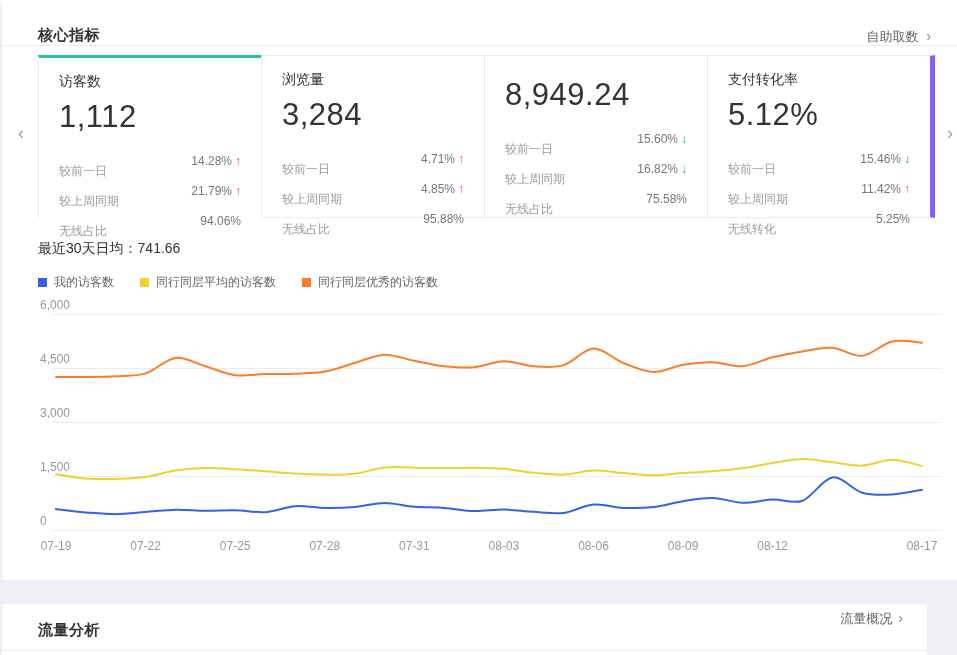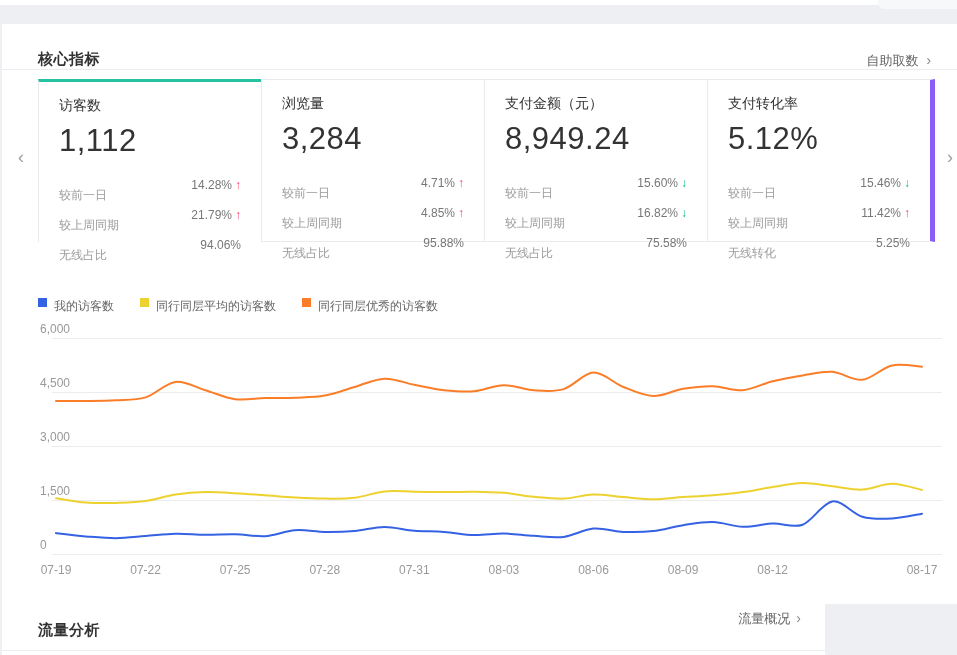--- a/index.html
+++ b/index.html
@@ -1,22 +1,22 @@
 <!DOCTYPE html>
 <html><head>
 <meta charset="utf-8">
 <style>
   html,body{margin:0;padding:0;background:#edeff3;}
   body{font-family:"Liberation Sans","DejaVu Sans",sans-serif;-webkit-font-smoothing:antialiased;}
   .canvas{position:relative;width:957px;height:655px;background:#edeff3;overflow:hidden;}
   .top-strip{position:absolute;left:0;top:0;width:957px;height:5px;background:#fff;}
   .top-thumb{position:absolute;left:878px;top:0;width:118px;height:9px;background:#f7f8fa;border-radius:0 0 6px 6px;}
   .panel{position:absolute;background:#fff;}
-  .panel.main{left:2px;top:24px;width:955px;height:580px;}
-  .panel.foot{left:2px;top:604px;width:823px;height:51px;}
+  .panel.main{left:2px;top:0;width:955px;height:580px;}
+  .panel.foot{left:2px;top:604px;width:925px;height:51px;}
   .sec-title{position:absolute;left:36px;margin:0;font-size:15px;font-weight:700;color:#333;letter-spacing:.5px;}
   .panel.main .sec-title{top:26px;}
   .panel.foot .sec-title{top:17px;}
   .sec-link{position:absolute;right:24px;font-size:13px;color:#666;cursor:pointer;text-decoration:none;}
   .panel.main .sec-link{top:28px;font-family:Liberation Mono, monospace;}
   .panel.foot .sec-link{top:6px;}
   .sec-link .chev{margin-left:6px;color:#888;font-size:14px;}
   .head-divider{position:absolute;left:0;top:45px;width:100%;height:1px;background:#eaecef;}
   .foot-divider{position:absolute;left:0;top:46px;width:100%;height:1px;background:#eaecef;}
   .nav-chev{position:absolute;top:124px;font-size:18px;color:#9aa0a6;cursor:pointer;line-height:18px;}
@@ -29,21 +29,21 @@
   .card-title{font-size:14px;color:#333;margin-top:2px;}
   .card-value{font-size:31px;color:#333;margin:8px 0 16px 0;letter-spacing:.5px;}
   .card-row{display:flex;justify-content:space-between;font-size:12px;line-height:20px;}
   .card-row .lbl{color:#9b9b9b;margin-top:10px;}
   .card-row .val{color:#777;margin-left:28px;}
   .arr{font-weight:bold;margin-left:3px;font-size:12px;}
   .arr.up{color:#f74268;}
   .arr.down{color:#00bf72;}
   .avg{position:absolute;left:36px;top:240px;font-size:14px;color:#333;}
   .legend{position:absolute;left:36px;top:274px;display:flex;align-items:center;}
-  .legend-item{display:flex;margin-right:26px;cursor:pointer;}
+  .legend-item{display:flex;align-items:center;margin-right:26px;cursor:pointer;}
   .legend-swatch{width:9px;height:9px;margin-right:7px;display:inline-block;}
   .legend-label{font-size:12px;color:#666;}
   .chart{position:absolute;left:0;top:298px;width:957px;height:265px;display:block;}
 </style>
 </head>
 <body>
 
 <div class="canvas">
   <div class="top-strip"></div>
   <div class="top-thumb"></div>
@@ -83,21 +83,20 @@
           <div class="card-row">
             <span class="lbl">较上周同期</span>
             <span class="val">4.85%<span class="arr up">↑</span></span>
           </div>
           <div class="card-row">
             <span class="lbl">无线占比</span>
             <span class="val">95.88%</span>
           </div>
         </div>
         <div class="card">
-          <div class="card-title">支付金额（元）</div>
           <div class="card-value">8,949.24</div>
           <div class="card-row">
             <span class="lbl">较前一日</span>
             <span class="val">15.60%<span class="arr down">↓</span></span>
           </div>
           <div class="card-row">
             <span class="lbl">较上周同期</span>
             <span class="val">16.82%<span class="arr down">↓</span></span>
           </div>
           <div class="card-row">
@@ -116,20 +115,21 @@
             <span class="lbl">较上周同期</span>
             <span class="val">11.42%<span class="arr up">↑</span></span>
           </div>
           <div class="card-row">
             <span class="lbl">无线转化</span>
             <span class="val">5.25%</span>
           </div>
         </div>
       </div>
 
+    <div class="avg"><span>最近30天日均：</span><span>741.66</span></div>
 
     <div class="legend" id="legend">
         <span class="legend-item">
           <span class="legend-swatch" style="background: rgb(53, 98, 227);"></span>
           <span class="legend-label">我的访客数</span>
         </span>
         <span class="legend-item">
           <span class="legend-swatch" style="background: rgb(237, 210, 47);"></span>
           <span class="legend-label">同行同层平均的访客数</span>
         </span>

